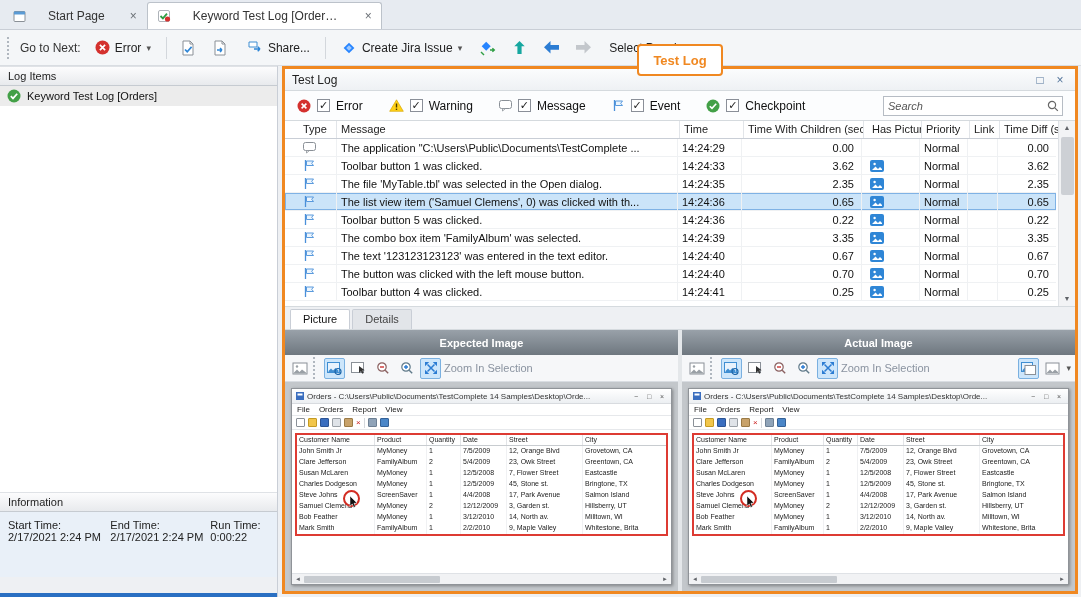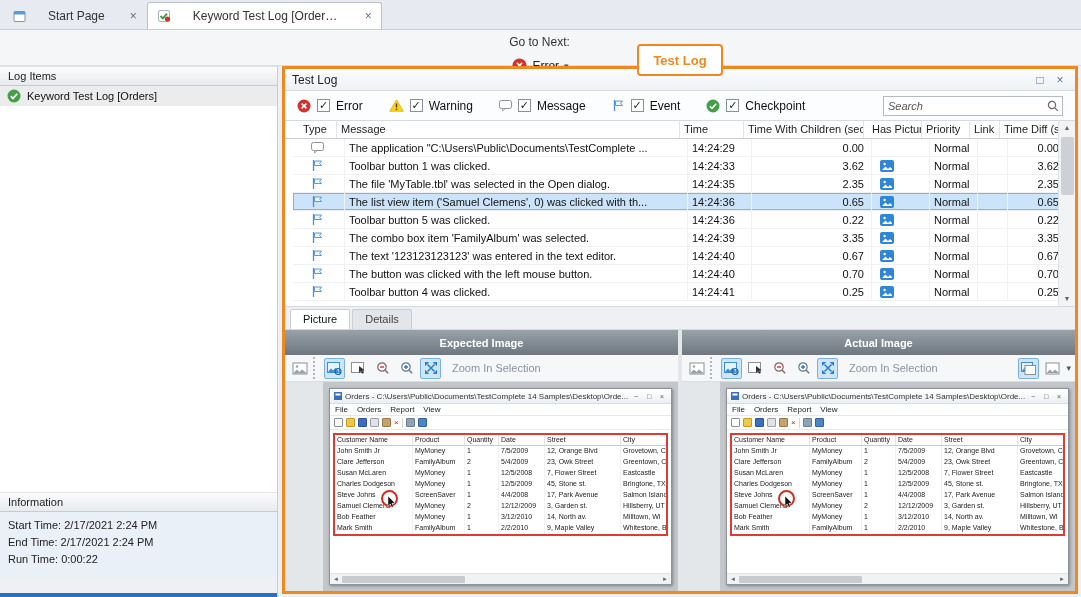--- a/index.html
+++ b/index.html
@@ -14,21 +14,21 @@
 
   
   .tabbar { height:30px; background:#e7ebf1; display:flex; align-items:flex-end; padding-left:3px; border-bottom:1px solid #c9ced6; }
   .tab { height:27px; display:flex; align-items:center; gap:22px; padding:0 9px; font-size:12px; color:#333;
          border:1px solid transparent; border-bottom:none; border-radius:3px 3px 0 0; white-space:nowrap; max-width:235px; }
   .tab.active { background:#fff; border-color:#bcc2ca; }
   .tab-label { overflow:hidden; text-overflow:ellipsis; white-space:nowrap; }
   .tab-close { color:#6b7076; font-size:12px; margin-left:3px; cursor:default; }
 
   
-  .toolbar { height:36px; display:flex; align-items:center; gap:5px; padding:0 7px; background:#f4f6f8; border-bottom:1px solid #d9dde2;flex-direction:column; }
+  .toolbar { height:36px; display:flex; align-items:center; gap:5px; padding:0 7px; background:#f4f6f8; border-bottom:1px solid #d9dde2; }
   .grip { width:5px; height:22px; border-left:2px dotted #b0b7bf; margin-right:3px; }
   .tb-label { font-size:12px; color:#333; margin-right:2px; }
   .tb-btn { display:flex; align-items:center; gap:5px; font-size:12px; color:#222; background:transparent; border:1px solid transparent; padding:3px 6px; border-radius:2px; font-family:inherit; }
   .tb-icon-btn { width:27px; height:26px; display:flex; align-items:center; justify-content:center; background:transparent; border:1px solid transparent; padding:0; border-radius:2px; }
   .caret { font-size:9px; color:#555; }
   .sep { width:1px; height:22px; background:#d3d7dc; margin:0 3px; }
 
   
   .callout { position:absolute; left:637px; top:44px; width:86px; height:32px; background:#fff; border:2px solid #f08821; border-radius:4px;
              color:#f08821; font-size:13px; font-weight:bold; display:flex; align-items:center; justify-content:center; z-index:30; }
@@ -36,21 +36,21 @@
   
   .main { position:absolute; top:66px; left:0; right:0; bottom:0; display:flex; }
 
   
   .left-panel { width:278px; position:relative; background:#eef0f3; border-right:1px solid #c9ced6; flex:0 0 auto; }
   .panel-header { height:20px; background:linear-gradient(#fcfcfd,#e8eaed); border-top:1px solid #dfe2e6; border-bottom:1px solid #c6cbd1;
                   font-size:11px; color:#222; display:flex; align-items:center; padding:0 8px; }
   .tree { position:absolute; top:20px; left:0; right:0; bottom:90px; background:#fff; }
   .tree-item { height:20px; display:flex; align-items:center; gap:6px; padding:0 7px; font-size:11px; color:#111; background:#ececec; }
   .info-panel { position:absolute; bottom:20px; left:0; right:0; }
-  .info-lines { background:#e9f0f8; height:65px; padding:7px 8px; font-size:11px; color:#222; display:flex; flex-direction:column; gap:5px; }
+  .info-lines { background:#e9f0f8; height:65px; padding:7px 8px; font-size:11px; color:#222; display:flex; flex-direction:row; gap:5px; }
   .bottom-strip { position:absolute; bottom:0; left:0; right:0; height:4px; background:#2a6fc2; }
 
   
   .testlog { flex:1; margin:0 3px 3px 4px; border:3px solid #f08821; background:#fff; display:flex; flex-direction:column; min-width:0; }
   .tl-titlebar { height:22px; background:linear-gradient(#fbfcfd,#eef1f4); border-bottom:1px solid #d5dade; display:flex; align-items:center; padding:0 7px; flex:0 0 auto; }
   .tl-title { flex:1; font-size:12px; color:#222; }
   .win-btn { width:16px; text-align:center; color:#55769c; font-size:12px; margin-left:4px; cursor:default; }
 
   .filterbar { height:30px; display:flex; align-items:center; padding:0 12px 0 12px; border-bottom:1px solid #d5dade; background:#fcfdfe; flex:0 0 auto; }
   .filter-items { display:flex; align-items:center; gap:26px; flex:1; }
@@ -58,21 +58,21 @@
   .checkbox { width:13px; height:13px; background:#fff; border:1px solid #8a8f98; font-size:11px; line-height:11px; text-align:center; color:#222; }
   .searchbox { position:relative; width:180px; flex:0 0 auto; }
   .searchbox input { width:100%; height:20px; border:1px solid #b6bcc4; padding:0 22px 0 4px; font-size:11px; font-family:inherit; }
   .searchbox input::placeholder { font-style:italic; color:#555; }
   .searchbox .icon { position:absolute; right:4px; top:4px; }
 
   
   .lt { position:relative; height:186px; border-bottom:1px solid #d5dade; flex:0 0 auto; background:#fff; }
   .lt-header { display:flex; height:18px; border-bottom:1px solid #c9ced6; margin-right:17px; }
   .lt-h { font-size:11px; color:#222; padding:2px 4px; border-right:1px solid #e2e5e9; white-space:nowrap; overflow:hidden; }
-  .lt-body { margin-right:9px;padding-left:8px; }
+  .lt-body { margin-right:19px; }
   .lt-row { display:flex; height:18px; border-bottom:1px solid #eff1f3; }
   .lt-row.selected { background:#cbe4f9; box-shadow:inset 0 0 0 1px #7fb2e5; }
   .lt-c { font-size:11px; color:#111; padding:1px 4px; border-right:1px solid #eff1f3; white-space:nowrap; overflow:hidden; display:flex; align-items:center; }
   .lt-c.num { justify-content:flex-end; padding-right:7px; }
   .c0 { width:52px; padding-left:18px; }
   .c1 { flex:1; min-width:0; }
   .c2 { width:64px; }
   .c3 { width:120px; }
   .c4 { width:58px; padding-left:8px; }
   .c5 { width:48px; }
@@ -88,23 +88,23 @@
   .btab { font-size:11px; padding:3px 12px 4px 12px; border:1px solid #c9ced6; border-bottom:none; background:#e2e5e9; color:#444; border-radius:2px 2px 0 0; }
   .btab.active { background:#fff; color:#111; }
 
   
   .pictures { flex:1; display:flex; gap:4px; background:#e4e7ea; min-height:0; }
   .img-panel { flex:1; display:flex; flex-direction:column; min-width:0; }
   .img-header { height:25px; background:linear-gradient(#99a1a9,#6e777f); color:#fff; font-size:11px; font-weight:bold; display:flex; align-items:center; justify-content:center; flex:0 0 auto; }
   .img-toolbar { height:27px; background:#f6f7f9; border-bottom:1px solid #d9dde2; display:flex; align-items:center; gap:3px; padding:0 4px; flex:0 0 auto; }
   .itb-btn { width:21px; height:21px; display:flex; align-items:center; justify-content:center; border:1px solid transparent; border-radius:2px; background:transparent; padding:0; }
   .itb-btn.active { background:#cde6fb; border-color:#7ab0e0; }
-  .zoom-label { font-size:11px; color:#8a93a0; margin-left:8px; white-space:nowrap; overflow:hidden; }
+  .zoom-label { font-size:11px; color:#8a93a0; margin-left:0; white-space:nowrap; overflow:hidden; }
   .itb-spacer { flex:1; }
-  .img-view { flex:1; background:#c3c7cb; padding:6px; min-height:0;margin-left:38px; }
+  .img-view { flex:1; background:#c3c7cb; padding:6px; min-height:0; }
 
   
   .orders-window { width:100%; height:100%; background:#fff; border:1px solid #8f9398; display:flex; flex-direction:column; box-shadow:1px 1px 3px rgba(0,0,0,.35); }
   .ow-title { height:15px; background:linear-gradient(#ffffff,#eceff2); border-bottom:1px solid #d8dbdf; display:flex; align-items:center; gap:3px; padding:0 4px; font-size:8px; color:#333; flex:0 0 auto; }
   .ow-title .t { flex:1; white-space:nowrap; overflow:hidden; }
   .ow-btn { font-size:7px; color:#555; width:10px; text-align:center; }
   .ow-menu { height:12px; display:flex; gap:9px; padding:0 5px; font-size:8px; color:#222; align-items:center; border-bottom:1px solid #e6e8eb; flex:0 0 auto; }
   .ow-toolbar { height:14px; display:flex; gap:3px; align-items:center; padding:0 4px; border-bottom:1px solid #e6e8eb; flex:0 0 auto; }
   .oi { width:9px; height:9px; border-radius:1px; display:inline-block; }
   .oi-new  { background:#fff; border:1px solid #8a9097; }

